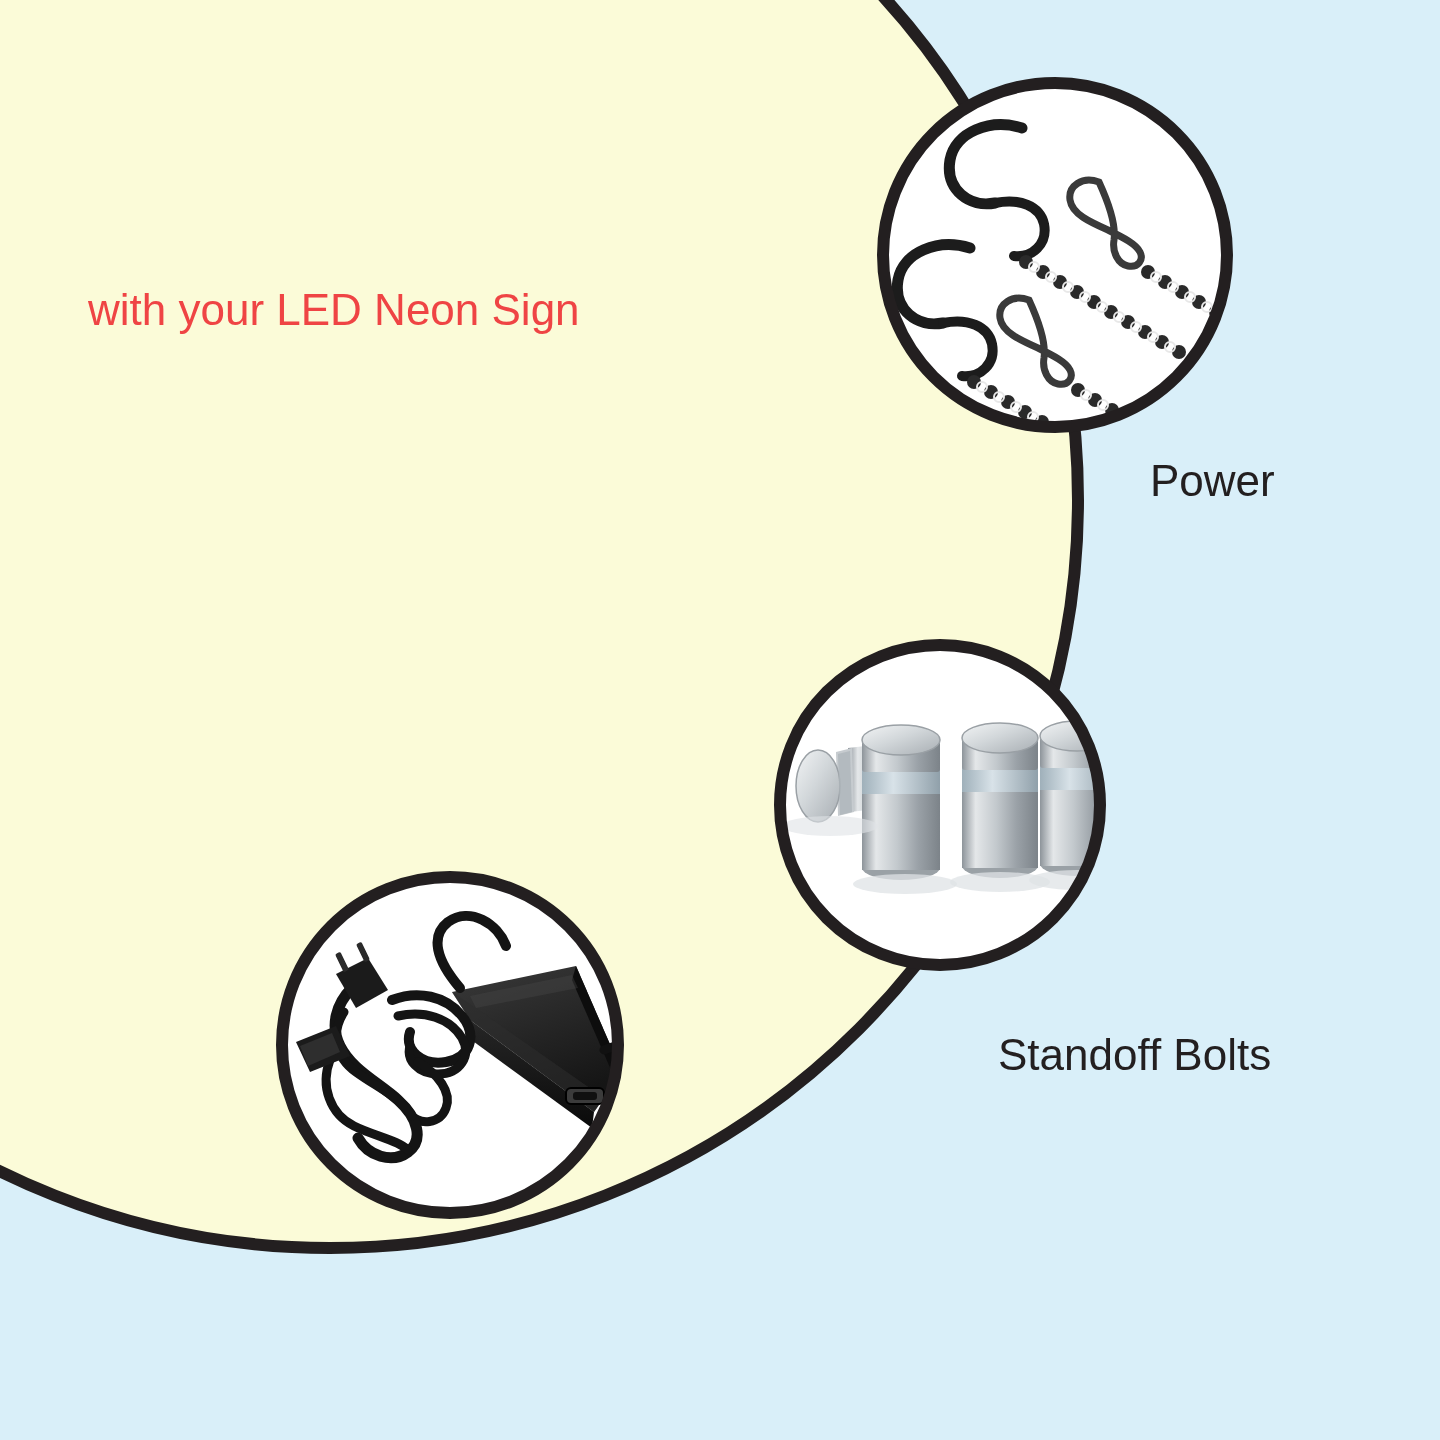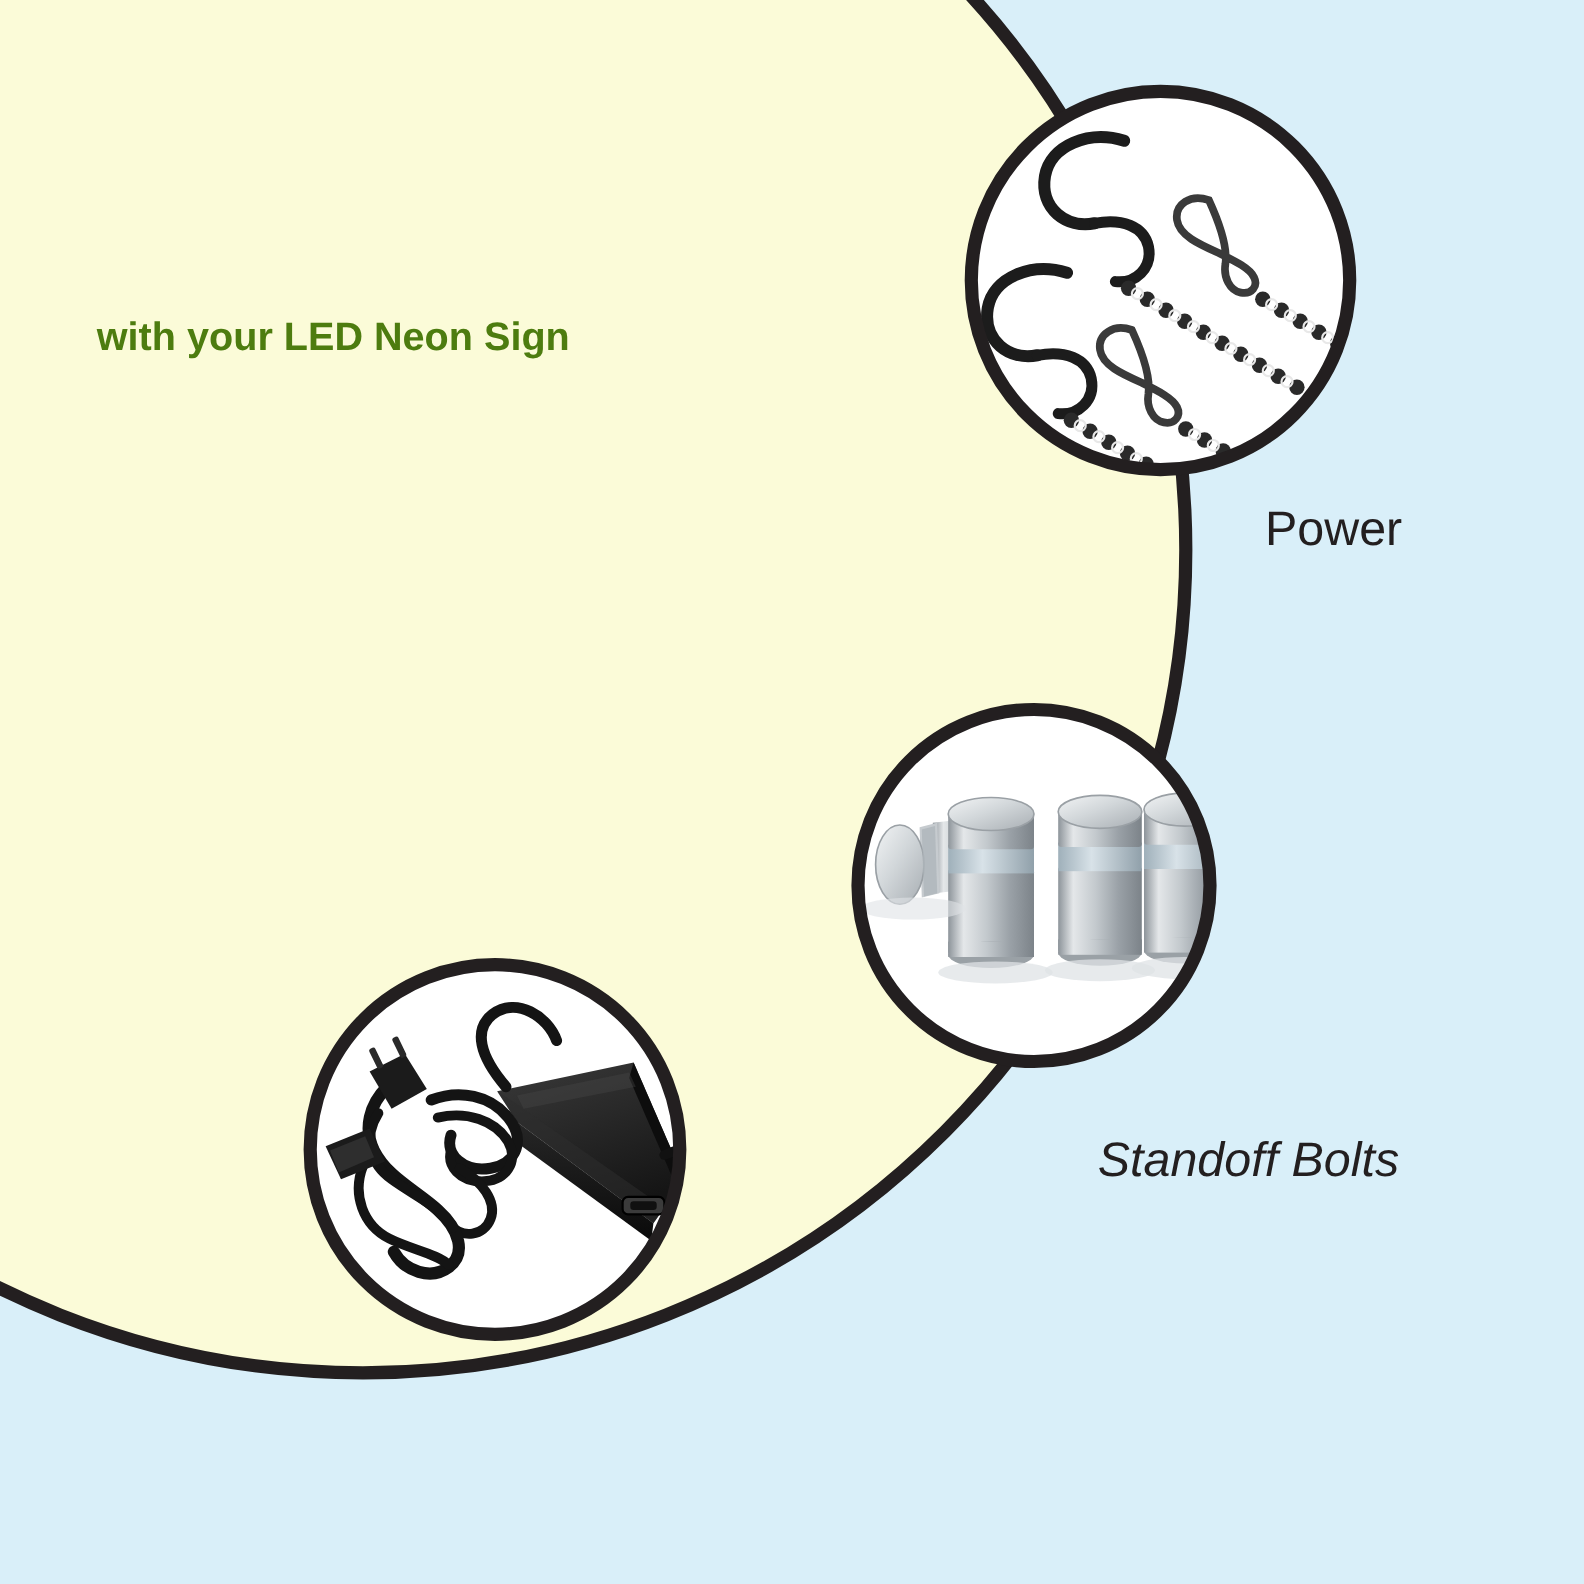--- a/index.html
+++ b/index.html
@@ -39,35 +39,35 @@
     font-weight: 400;
     color: #231f20;
     letter-spacing: -1px;
     white-space: nowrap;
   }
   .headline-l2 {
     margin-top: -6px;
   }
   .subhead {
     margin-top: 8px;
-    font-size: 36px;
+    font-size: 44px;
     line-height: 1.1;
-    font-weight: 700;
-    color: #4d7c0f;
+    font-weight: 400;
+    color: #ef4444;
     white-space: nowrap;
   }
   .caption {
     position: absolute;
     color: #231f20;
     font-size: 44px;
     font-weight: 400;
     white-space: nowrap;
   }
   #caption-chains { left: 1150px; top: 456px; }
-  #caption-bolts  { left: 998px;  top: 1030px; font-style: italic; }
+  #caption-bolts  { left: 998px;  top: 1030px; }
   #caption-power  { left: 449px;  top: 1327px; }
 </style>
 </head>
 <body>
 
 <div id="stage">
 
   <div class="bg-blue"></div>
 
   <svg class="art" viewBox="0 0 1440 1440">

